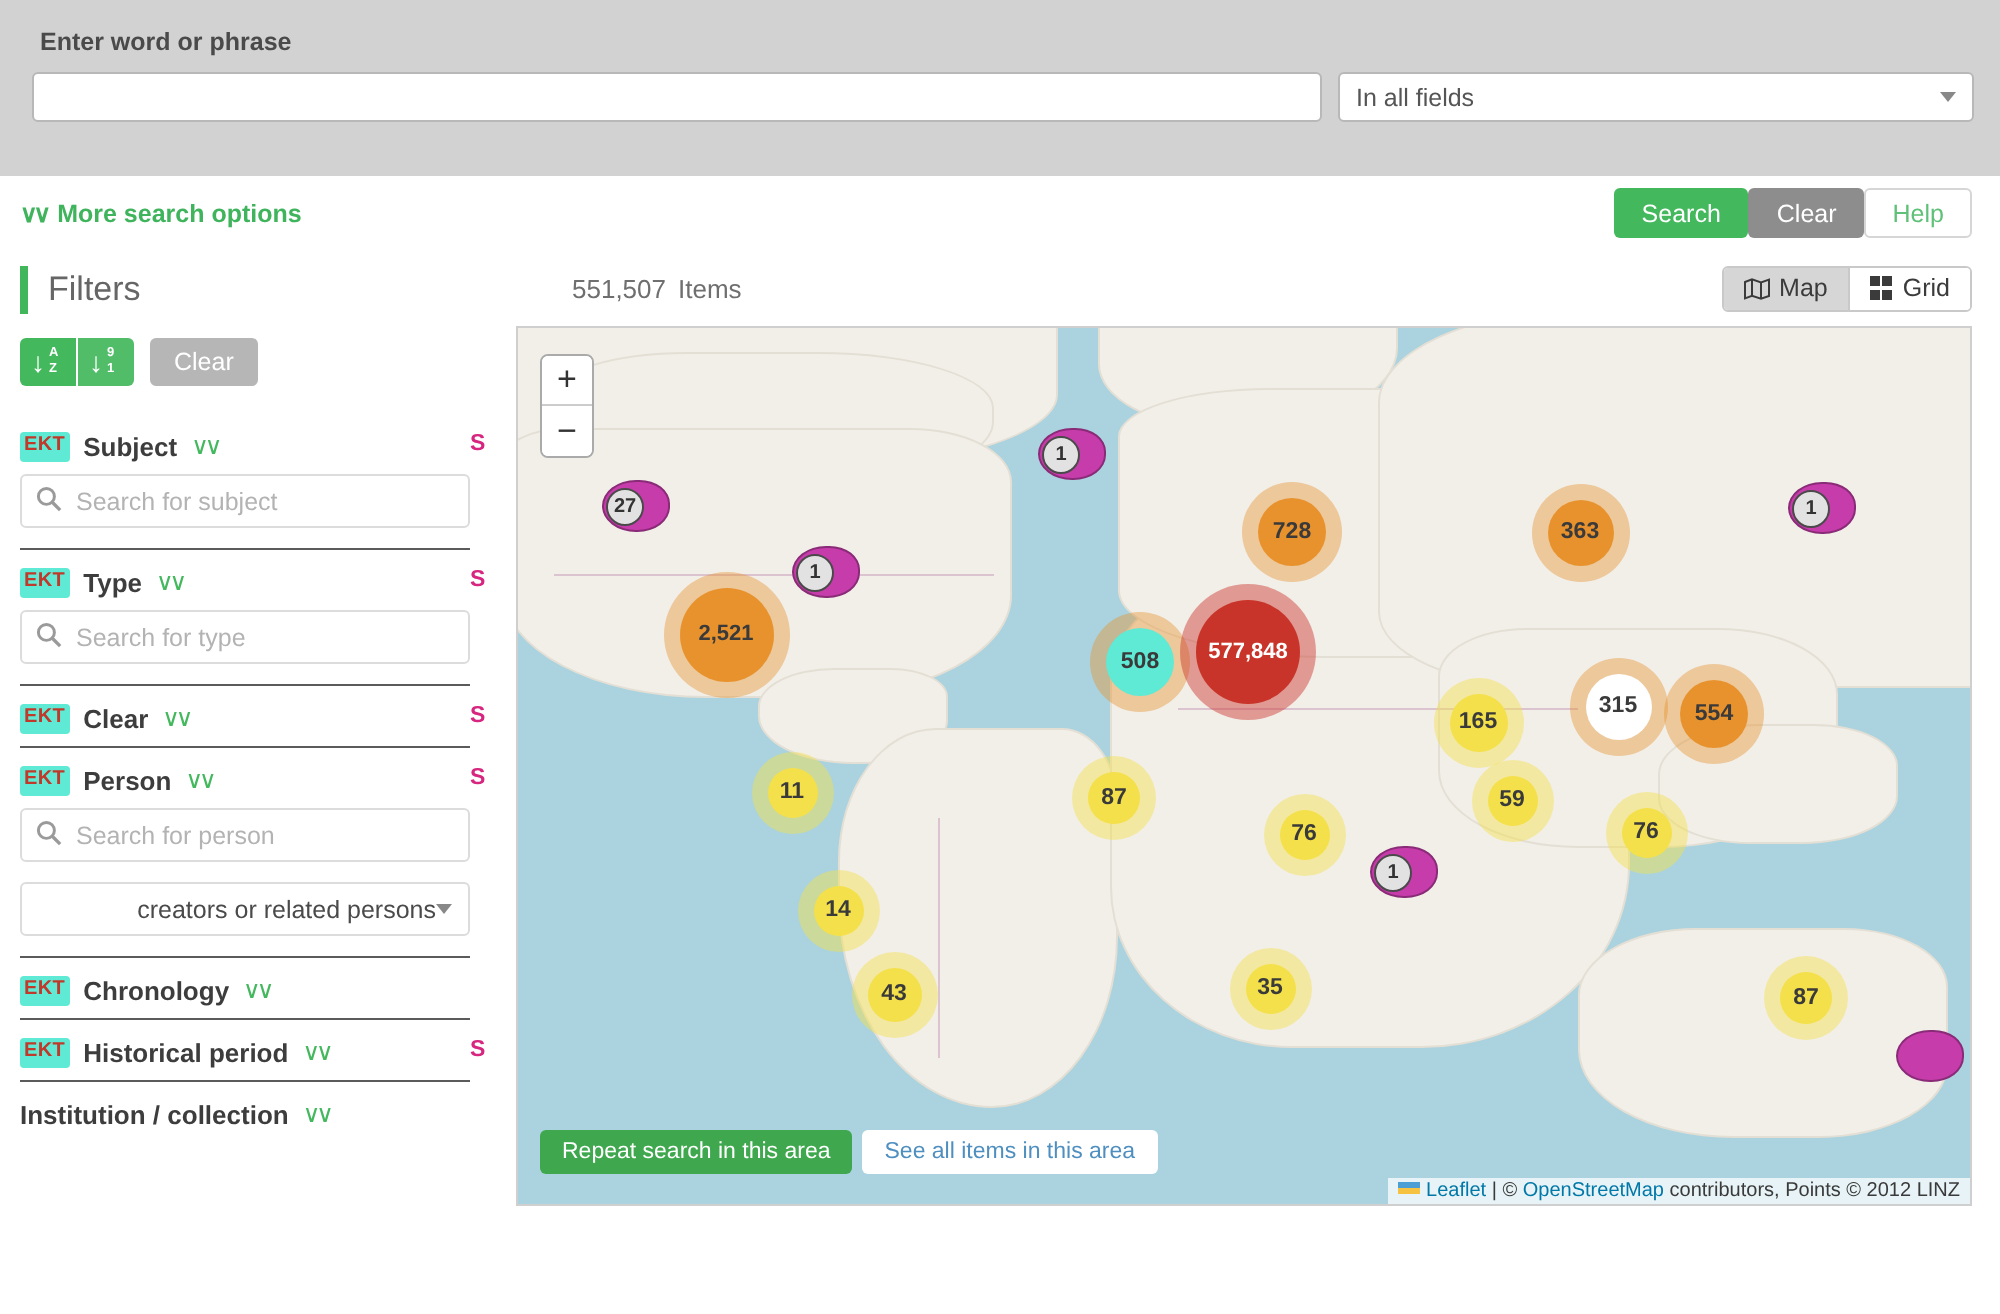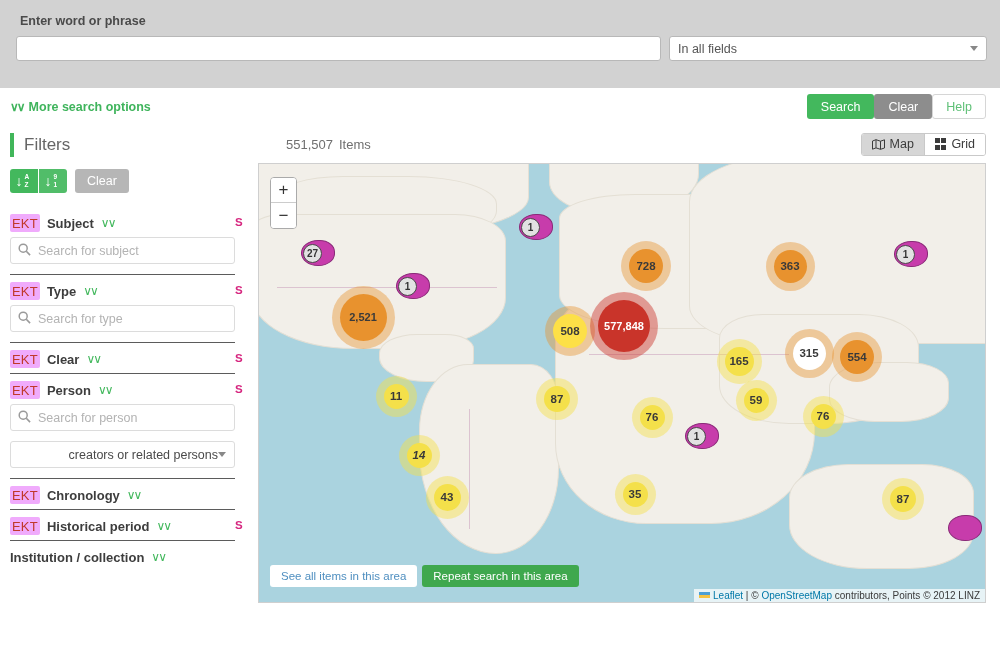--- a/index.html
+++ b/index.html
@@ -167,24 +167,24 @@
   .facet { position: relative; }
   .facet + .facet { border-top: 1px solid #5b5b5b; }
   .facet-head {
     display: flex;
     align-items: center;
     height: 30px;
     gap: 7px;
     padding-top: 2px;
   }
   .ekt-badge {
-    background: #f0abfc;
+    background: #5eead4;
     color: #c0392b;
-    font-size: 13px;
-    font-weight: normal;
+    font-size: 10px;
+    font-weight: bold;
     line-height: 1;
     padding: 2.5px 2px 2.5px 2px;
     border-radius: 2px;
     letter-spacing: 0.2px;
   }
   .facet-name {
     font-size: 13px;
     font-weight: bold;
     color: #3d3d3d;
   }
@@ -571,30 +571,30 @@
       </div>
 
       <div id="markers">
           <div class="cluster" style="left: 72.5px; top: 121.5px; width: 63px; height: 63px; background: rgba(232, 146, 46, 0.42);">
             <div class="inner" style="background: rgb(232, 146, 46); color: rgb(58, 58, 58); width: 47px; height: 47px; font-size: 11px;">2,521</div>
           </div>
           <div class="cluster" style="left: 116.5px; top: 211.5px; width: 41px; height: 41px; background: rgba(244, 224, 74, 0.45);">
             <div class="inner" style="background: rgb(244, 224, 74); color: rgb(58, 58, 58); width: 25px; height: 25px; font-size: 11.5px;">11</div>
           </div>
           <div class="cluster" style="left: 139.5px; top: 270.5px; width: 41px; height: 41px; background: rgba(244, 224, 74, 0.45);">
-            <div class="inner" style="background: rgb(244, 224, 74); color: rgb(58, 58, 58); width: 25px; height: 25px; font-size: 11.5px; font-style: italic;">14</div>
+            <div class="inner" style="background: rgb(244, 224, 74); color: rgb(58, 58, 58); width: 25px; height: 25px; font-size: 11.5px;">14</div>
           </div>
           <div class="cluster" style="left: 166.5px; top: 311.5px; width: 43px; height: 43px; background: rgba(244, 224, 74, 0.45);">
             <div class="inner" style="background: rgb(244, 224, 74); color: rgb(58, 58, 58); width: 27px; height: 27px; font-size: 11.5px;">43</div>
           </div>
           <div class="cluster" style="left: 277px; top: 214px; width: 42px; height: 42px; background: rgba(244, 224, 74, 0.45);">
             <div class="inner" style="background: rgb(244, 224, 74); color: rgb(58, 58, 58); width: 26px; height: 26px; font-size: 11.5px;">87</div>
           </div>
           <div class="cluster" style="left: 286px; top: 142px; width: 50px; height: 50px; background: rgba(232, 146, 46, 0.42);">
-            <div class="inner" style="background: #fde047; color: rgb(58, 58, 58); width: 34px; height: 34px; font-size: 11.5px;">508</div>
+            <div class="inner" style="background: #5eead4; color: rgb(58, 58, 58); width: 34px; height: 34px; font-size: 11.5px;">508</div>
           </div>
           <div class="cluster" style="left: 362px; top: 77px; width: 50px; height: 50px; background: rgba(232, 146, 46, 0.42);">
             <div class="inner" style="background: rgb(232, 146, 46); color: rgb(58, 58, 58); width: 34px; height: 34px; font-size: 11.5px;">728</div>
           </div>
           <div class="cluster" style="left: 331px; top: 128px; width: 68px; height: 68px; background: rgba(201, 52, 42, 0.45);">
             <div class="inner" style="background: rgb(201, 52, 42); color: rgb(255, 255, 255); width: 52px; height: 52px; font-size: 11px;">577,848</div>
           </div>
           <div class="cluster" style="left: 372.5px; top: 232.5px; width: 41px; height: 41px; background: rgba(244, 224, 74, 0.45);">
             <div class="inner" style="background: rgb(244, 224, 74); color: rgb(58, 58, 58); width: 25px; height: 25px; font-size: 11.5px;">76</div>
           </div>
@@ -646,22 +646,22 @@
             <div class="body">
               <div class="badge">1</div>
             </div>
           </div>
           <div class="pin" style="left: 689px; top: 351px;">
             <div class="body"></div>
           </div>
         </div>
 
       <div class="map-actions">
+        <div class="map-act-btn act-green">Repeat search in this area</div>
         <div class="map-act-btn act-white">See all items in this area</div>
-        <div class="map-act-btn act-green">Repeat search in this area</div>
       </div>
 
       <div class="attrib">
         <span class="leaf-flag"></span><a href="#">Leaflet</a><span> | © </span><a href="#">OpenStreetMap</a><span> contributors, Points © 2012 LINZ</span>
       </div>
     </div>
   </div>
 </div>
 
 </body></html>

